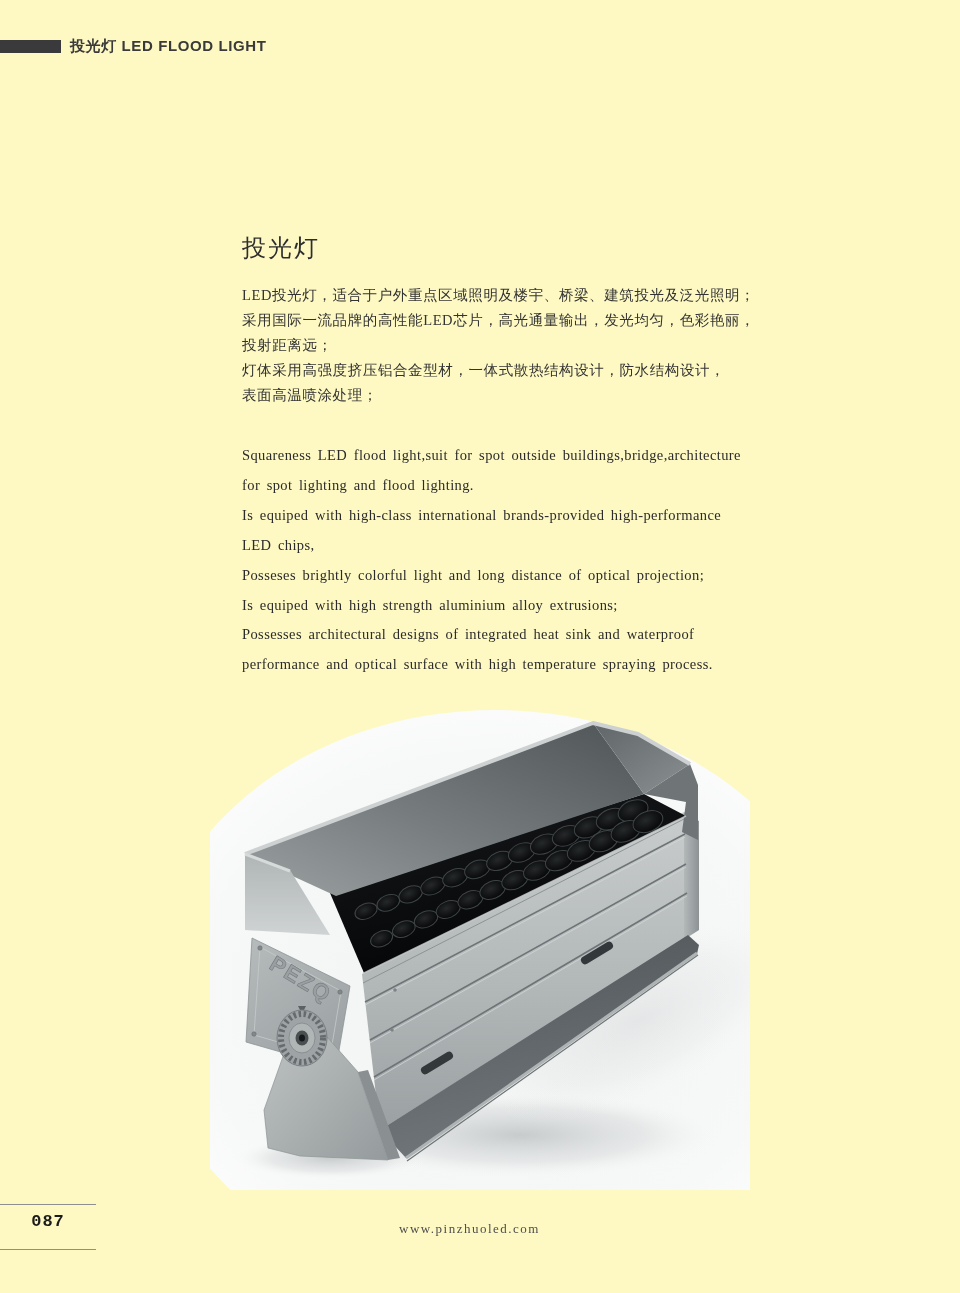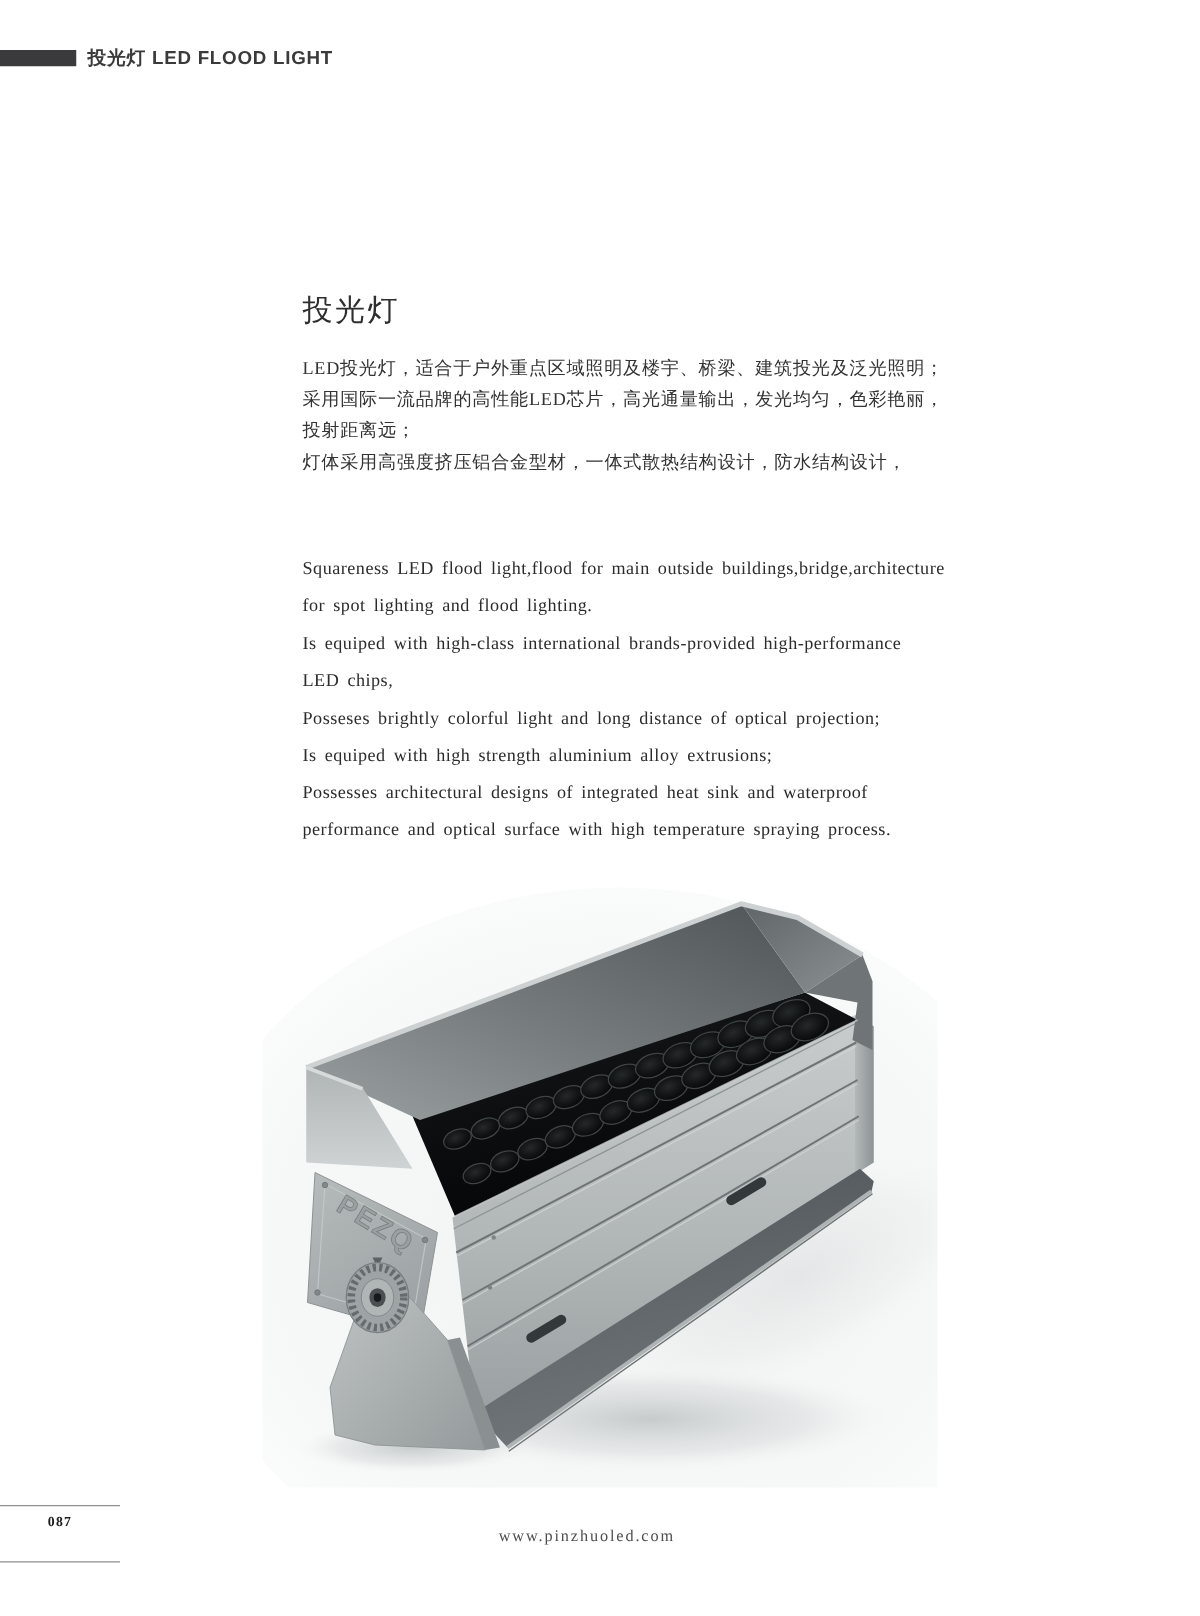--- a/index.html
+++ b/index.html
@@ -1,17 +1,17 @@
 <!DOCTYPE html>
 <html><head>
 <meta charset="utf-8">
 <style>
   html,body{margin:0;padding:0;background:#e8e8e8;}
   .page{
-    position:relative;width:960px;height:1293px;background:#ffffff;
+    position:relative;width:960px;height:1293px;background:#fef9c3;
     margin:0 auto;overflow:hidden;
     font-family:"Liberation Sans","DejaVu Sans",sans-serif;
   }
   .abs{position:absolute;}
   
   .header-bar{left:0;top:40px;width:61px;height:13px;background:#3a3a3c;}
   .header-title{
     left:70px;top:37px;font-size:15px;font-weight:bold;color:#3a3a3a;
     letter-spacing:0.6px;white-space:nowrap;
   }
@@ -33,22 +33,22 @@
     letter-spacing:0.4px;word-spacing:2.5px;white-space:nowrap;
   }
   
   .figure{left:210px;top:690px;width:540px;height:500px;}
   
   .footer-rule{left:0;width:96px;height:1px;background:#8f8f8f;}
   .rule-top{top:1204px;}
   .rule-bottom{top:1249px;}
   .page-number{
     left:0;top:1212px;width:96px;text-align:center;
-    font-family:Liberation Serif, serif;
-    font-weight:bold;font-size:11px;letter-spacing:1px;color:#1b1b1b;
+    font-family:Liberation Mono, monospace;
+    font-weight:bold;font-size:17px;letter-spacing:1px;color:#1b1b1b;
   }
   .website{
     left:399px;top:1221px;
     font-family:Liberation Serif, serif;
     font-size:13px;letter-spacing:1.5px;color:#4e4e4e;white-space:nowrap;
   }
 </style>
 </head>
 <body>
 
@@ -57,24 +57,25 @@
   <div class="abs header-bar"></div>
   <div class="abs header-title">投光灯 LED FLOOD LIGHT</div>
 
   <div class="abs section-title">投光灯</div>
 
   <div class="abs zh-block">
     <div class="zh-line">LED投光灯，适合于户外重点区域照明及楼宇、桥梁、建筑投光及泛光照明；</div>
     <div class="zh-line">采用国际一流品牌的高性能LED芯片，高光通量输出，发光均匀，色彩艳丽，</div>
     <div class="zh-line">投射距离远；</div>
     <div class="zh-line">灯体采用高强度挤压铝合金型材，一体式散热结构设计，防水结构设计，</div>
+    <div class="zh-line">表面高温喷涂处理；</div>
   </div>
 
   <div class="abs en-block">
-    <div class="en-line">Squareness LED flood light,flood for main outside buildings,bridge,architecture</div>
+    <div class="en-line">Squareness LED flood light,suit for spot outside buildings,bridge,architecture</div>
     <div class="en-line">for spot lighting and flood lighting.</div>
     <div class="en-line">Is equiped with high-class international brands-provided high-performance</div>
     <div class="en-line">LED chips,</div>
     <div class="en-line">Posseses brightly colorful light and long distance of optical projection;</div>
     <div class="en-line">Is equiped with high strength aluminium alloy extrusions;</div>
     <div class="en-line">Possesses architectural designs of integrated heat sink and waterproof</div>
     <div class="en-line">performance and optical surface with high temperature spraying process.</div>
   </div>
 
   <svg class="abs figure" viewBox="0 0 540 500" xmlns="http://www.w3.org/2000/svg">

